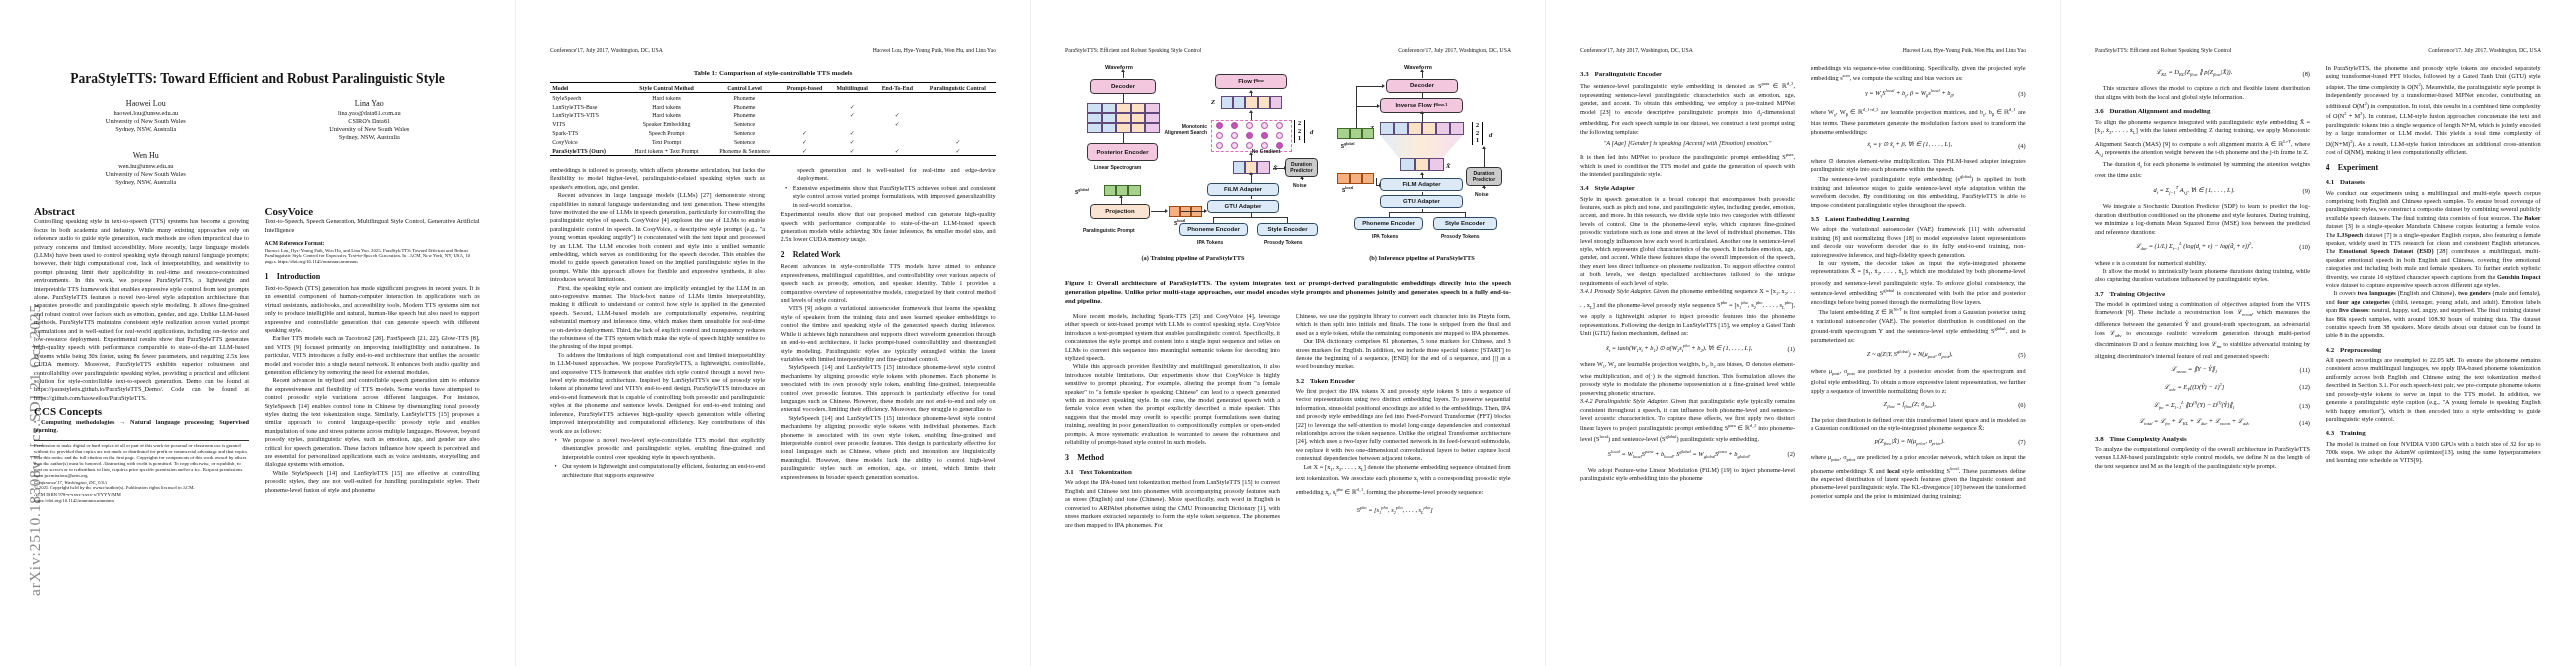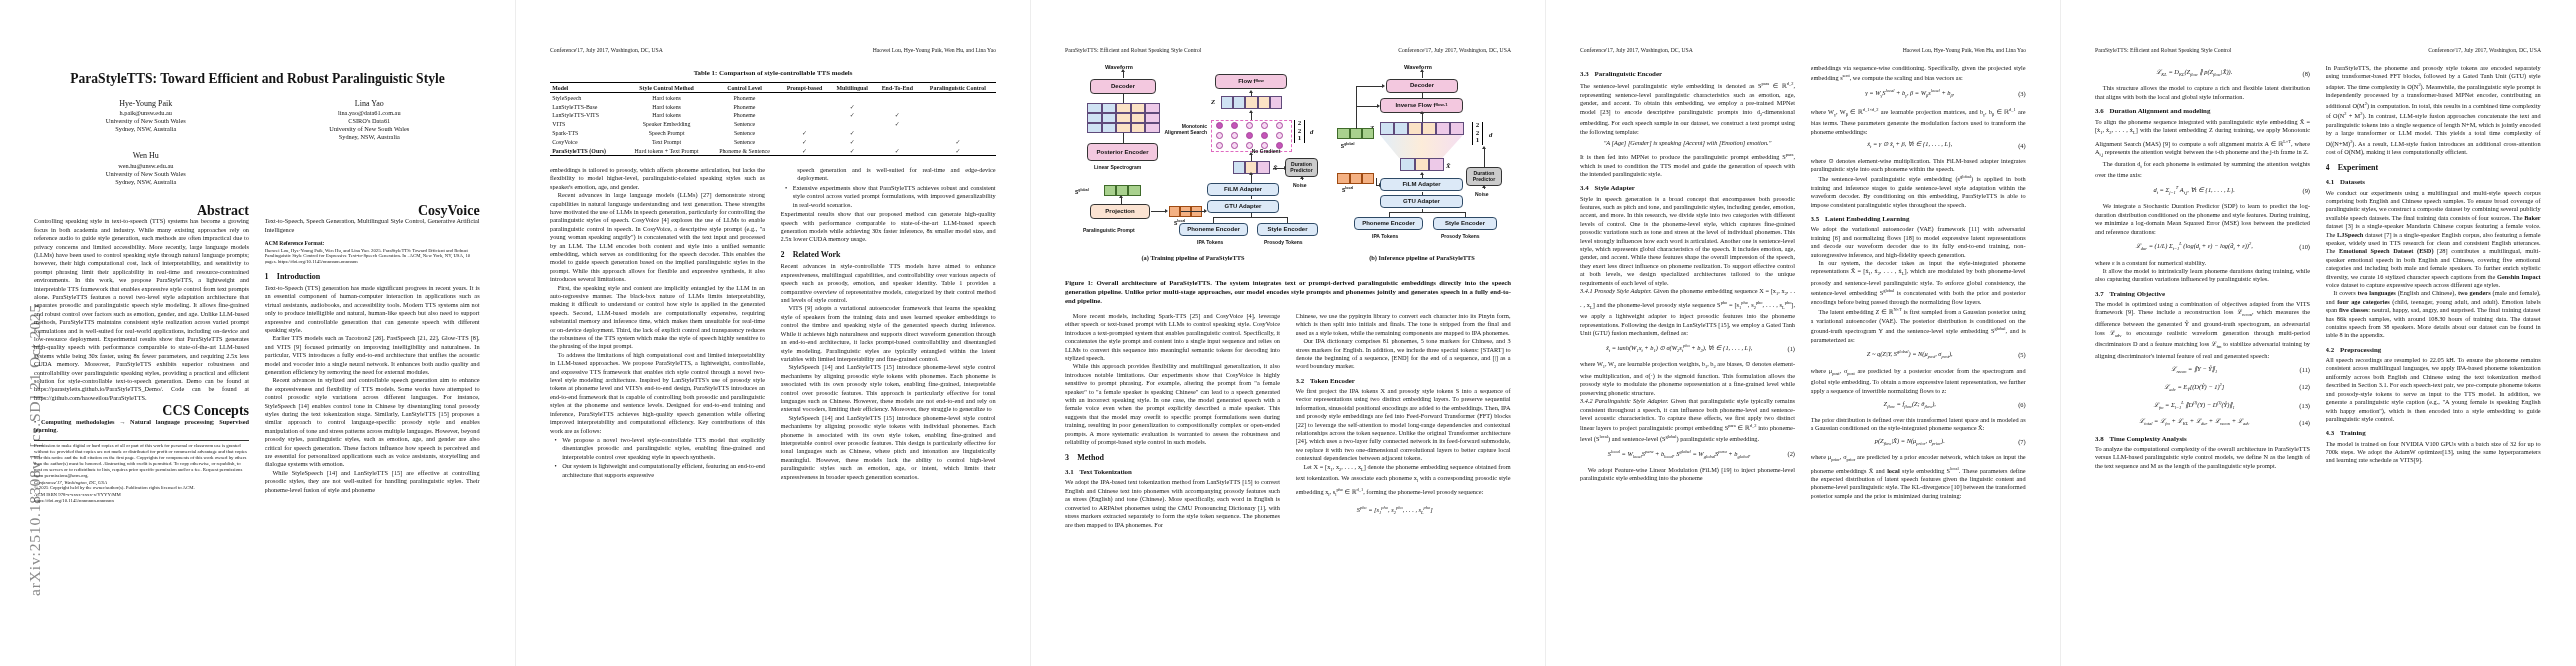--- a/index.html
+++ b/index.html
@@ -13,21 +13,21 @@
   .cols{display:flex;flex:1;gap:15.6px;overflow:hidden;}
   .col{width:215px;flex:0 0 215px;overflow:hidden;text-align:justify;
        font-size:6.3px;line-height:8.4px;}
   .p{margin:0;}
   .pi{margin:0;text-indent:7.8px;}
   .lead{font-style:italic;}
   .h1{font-size:8px;font-weight:bold;margin:6.7px 0 2.8px 0;text-align:left;line-height:1.15;}
   .h2{font-size:6.9px;font-weight:bold;margin:6.1px 0 2.2px 0;text-align:left;line-height:1.15;}
   .hn{display:inline-block;min-width:12.2px;}
   .h2 .hn{min-width:14.5px;}
-  .absh{font-size:14px;font-weight:bold;margin:5px 0 2.2px 0;text-align:right;}
+  .absh{font-size:11px;font-weight:bold;margin:5px 0 2.2px 0;text-align:left;}
   .pb{font-weight:bold;font-size:5.6px;margin:4.4px 0 0.6px 0;text-align:left;}
   .fine{font-size:4.8px;line-height:5.9px;margin:0 0 0.6px 0;text-align:left;}
   .fine-i{font-style:italic;font-size:4.8px;line-height:5.9px;margin:0;text-align:left;}
   .rule{border:none;border-top:0.4px solid #333;margin:5.6px 0 2.2px 0;width:100%;}
   .bullet{display:flex;margin:1.1px 0 1.1px 4.4px;}
   .bullet .bm{width:7.8px;flex:0 0 7.8px;}
   .bullet .bx{flex:1;text-align:justify;}
   .bullet-cont{margin:0 0 1.1px 16.7px;text-align:justify;}
   .quote{font-style:italic;text-align:center;margin:3.3px 10px;}
   .eq{display:flex;align-items:center;margin:4.4px 0;font-size:6.4px;}
@@ -95,22 +95,22 @@
 <body>
 
 <div id="sheet">
     <div class="page">
       <div class="watermark">arXiv:2510.18308v1  [cs.SD]  21 Oct 2025</div>
       <div class="content">
         <div class="titleblk">
           <div class="ptitle">ParaStyleTTS: Toward Efficient and Robust Paralinguistic Style</div>
           <div class="authors">
             <div class="auth">
-              <div class="an">Hye-Young Paik</div>
-              <div class="al">h.paik@unsw.edu.au</div>
+              <div class="an">Haowei Lou</div>
+              <div class="al">haowei.lou@unsw.edu.au</div>
               <div class="al">University of New South Wales</div>
               <div class="al">Sydney, NSW, Australia</div>
             </div>
             <div class="auth">
               <div class="an">Lina Yao</div>
               <div class="al">lina.yao@data61.com.au</div>
               <div class="al">CSIRO's Data61</div>
               <div class="al">University of New South Wales</div>
               <div class="al">Sydney, NSW, Australia</div>
             </div>

